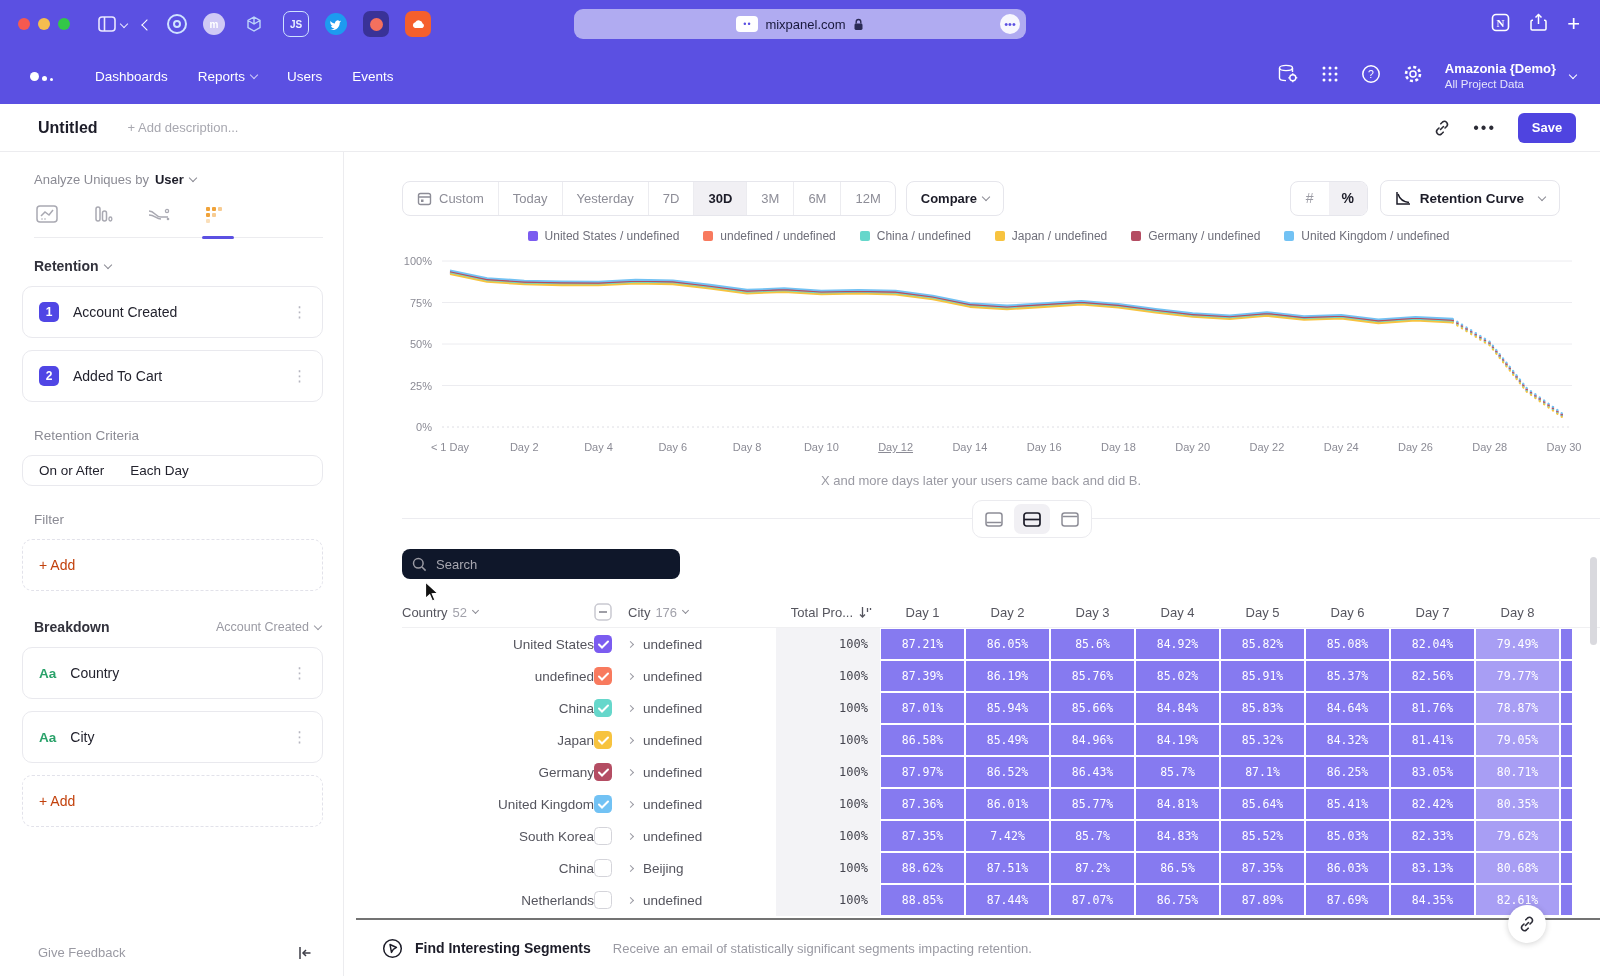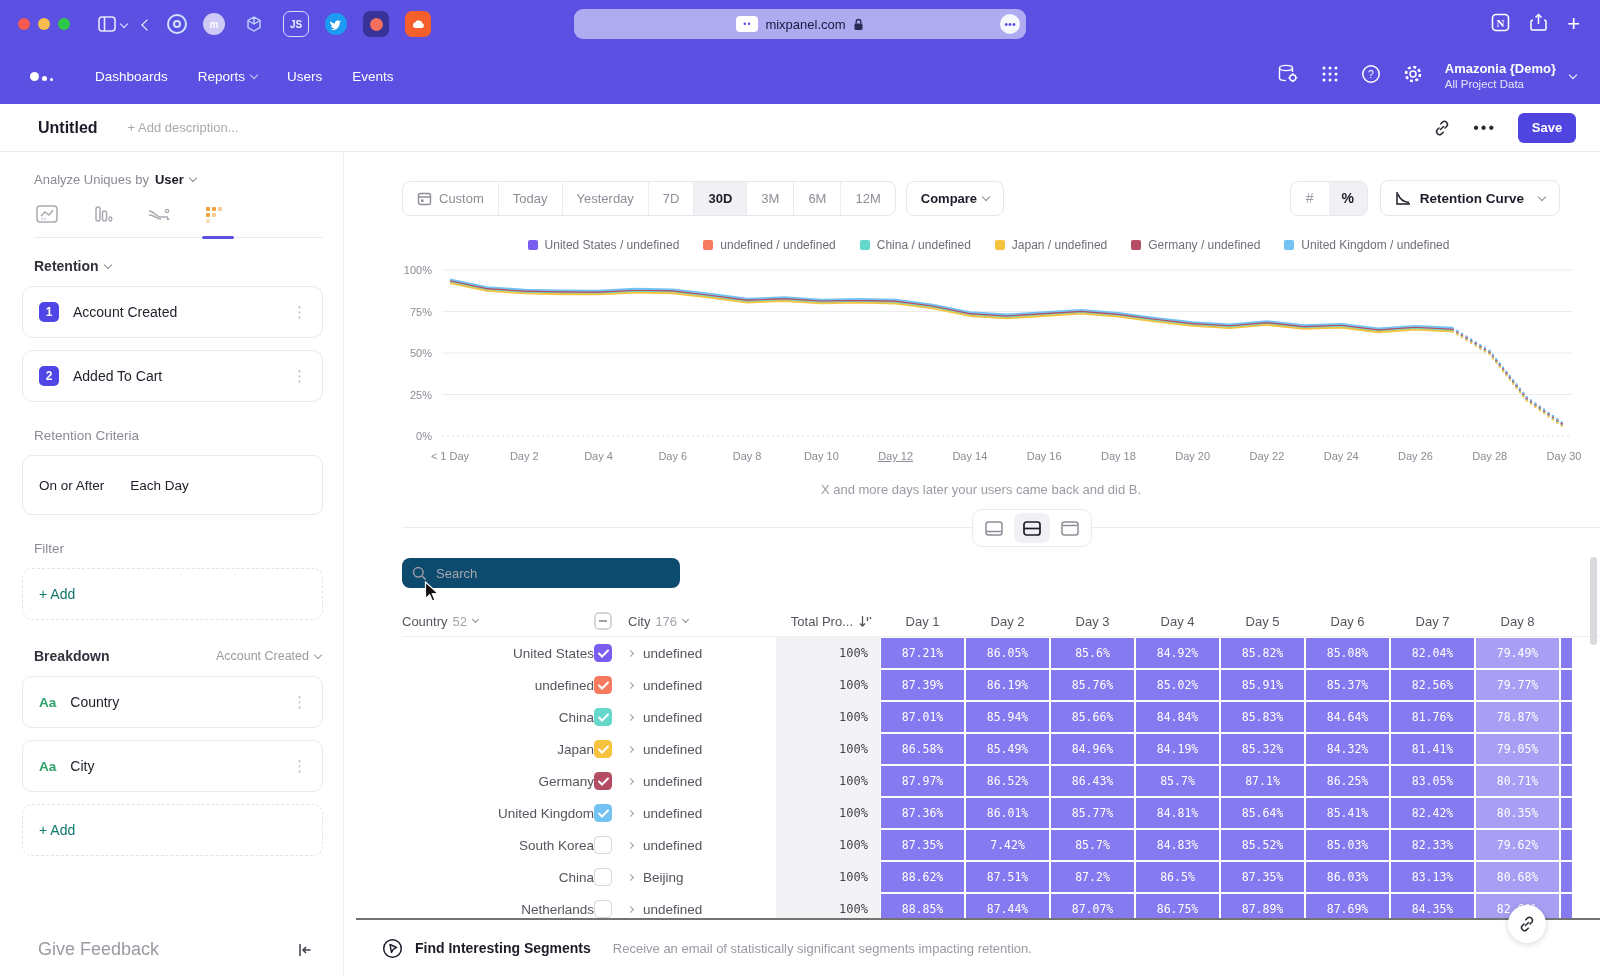--- a/index.html
+++ b/index.html
@@ -65,70 +65,70 @@
   .tab-underline { position:absolute; left:168px; bottom:-2px; width:32px; height:3px; background:#5b50e2; border-radius:2px; }
   .sec-h { margin:20px 0 0 12px; font-size:14px; font-weight:700; color:#32323c; display:flex; align-items:center; }
   .sec-h .chev { color:#8b8b94; }
   .sub-h { margin:26px 0 0 12px; font-size:13.5px; color:#8b8b94; }
   .card { margin-top:12px; height:52px; border:1px solid #e9e9ee; border-radius:10px; background:#fff;
     display:flex; align-items:center; padding:0 14px 0 16px; }
   .step-num { width:20px; height:20px; border-radius:5px; background:#5046e5; color:#fff; font-size:12px;
     display:flex; align-items:center; justify-content:center; font-weight:600; }
   .card .lbl { margin-left:14px; font-size:14px; color:#23232e; font-weight:500; }
   .card .kebab { margin-left:auto; }
-  .crit-card { height:60px; }
+  .crit-card { height:31px; }
   .crit-card span { font-size:13.5px; color:#23232e; font-weight:500; }
   .crit-card span + span { margin-left:26px; }
   .add-box { margin-top:12px; height:52px; border:1.5px dashed #e2e2ea; border-radius:10px; display:flex;
-    align-items:center; padding-left:16px; color:#0f766e; font-size:14px; cursor:pointer; }
+    align-items:center; padding-left:16px; color:#c2410c; font-size:14px; cursor:pointer; }
   .bd-row { margin:28px 0 0 12px; display:flex; align-items:center; }
   .bd-row .t { font-size:14px; font-weight:700; color:#32323c; }
   .bd-row .r { margin-left:auto; margin-right:2px; font-size:12.5px; color:#9a9aa3; display:flex; align-items:center; }
   .aa { color:#2aa26a; font-size:13.5px; font-weight:700; }
   .sb-bottom { position:absolute; bottom:16px; left:38px; right:30px; display:flex; align-items:center; }
-  .sb-bottom span { font-size:18px; color:#9a9aa3; }
+  .sb-bottom span { font-size:13px; color:#9a9aa3; }
   .sb-bottom svg { margin-left:auto; }
 
   
   .chart-toolbar { margin-top:28px; display:flex; align-items:center; padding-right:40px; }
   .ranges { display:flex; border:1px solid #e6e6ec; border-radius:8px; overflow:hidden; height:35px; }
   .range-btn { padding:0 14px; display:flex; align-items:center; gap:7px; font-size:13px; color:#8d8d97;
     border-left:1px solid #ececf0; cursor:pointer; white-space:nowrap; }
   .range-btn:first-child { border-left:none; }
   .range-btn.sel { background:#f1f0f4; color:#1c1c28; font-weight:700; }
   .compare-btn { margin-left:10px; height:35px; border:1px solid #e6e6ec; border-radius:8px; padding:0 14px;
     display:flex; align-items:center; font-size:13px; font-weight:600; color:#1c1c28; cursor:pointer; }
   .right-ctrl { margin-left:auto; display:flex; align-items:center; gap:12px; }
   .numfmt { display:flex; border:1px solid #e6e6ec; border-radius:8px; overflow:hidden; height:35px; }
   .numfmt div { width:38px; display:flex; align-items:center; justify-content:center; font-size:14px;
     color:#9a9aa3; cursor:pointer; }
   .numfmt div.sel { background:#f1f0f4; color:#1c1c28; font-weight:700; }
   .rc-btn { height:36px; border:1px solid #e6e6ec; border-radius:8px; padding:0 14px; display:flex;
     align-items:center; gap:9px; font-size:13.5px; font-weight:600; color:#1c1c28; cursor:pointer; }
 
   
-  .legend { margin-top:22px; display:flex; justify-content:center; gap:24px; padding-right:25px; }
+  .legend { margin-top:13px; display:flex; justify-content:center; gap:24px; padding-right:25px; }
   .leg-item { display:flex; align-items:center; gap:7px; font-size:12px; color:#6f6f7a; }
   .leg-item i { width:10px; height:10px; border-radius:2px; display:block; }
   .chart-row { display:flex; margin-top:12px; }
   .ylabels { width:40px; position:relative; height:180px; }
   .ylabels span { position:absolute; right:10px; font-size:11px; color:#8b8b95; transform:translateY(-50%); }
   .xaxis { position:relative; height:18px; margin-left:40px; margin-top:6px; }
   .xaxis span { position:absolute; transform:translateX(-50%); font-size:11px; color:#8b8b95; white-space:nowrap; }
   .caption { margin-top:14px; text-align:center; padding-right:40px; font-size:13px; color:#9a9aa3; }
 
   
   .divider { margin-top:30px; margin-right:0; border-top:1px solid #ececf0; position:relative; height:0; }
   .switcher { position:absolute; left:570px; top:-19px; background:#fff; border:1px solid #ebebef;
     border-radius:10px; display:flex; padding:3px; gap:2px; }
   .sw-btn { width:36px; height:30px; border-radius:7px; display:flex; align-items:center; justify-content:center; cursor:pointer; }
   .sw-btn.sel { background:#f1f0f4; }
 
   
-  .search-box { margin-top:30px; width:278px; height:30px; background:#0c4a6e; border-radius:8px;
+  .search-box { margin-top:30px; width:278px; height:30px; background:#0f172a; border-radius:8px;
     display:flex; align-items:center; padding:0 10px; gap:9px; }
   .search-box span { font-size:13px; color:#a7a7b0; }
   .tgrid { display:grid; grid-template-columns:192px 34px 148px 104px repeat(8,85px) 12px; width:1170px; }
   .thead { margin-top:18px; height:30px; align-items:center; }
   .th { font-size:13px; color:#55555e; display:flex; align-items:center; font-weight:400; }
   .th .cnt { color:#a2a2ab; margin-left:5px; }
   .th .chev { color:#8b8b94; width:5px; height:5px; }
   .th-day { justify-content:center; color:#55555e; }
   .th-total { justify-content:flex-end; gap:6px; padding-right:8px; }
   .tbody { border-top:1px solid #f0f0f2; }

